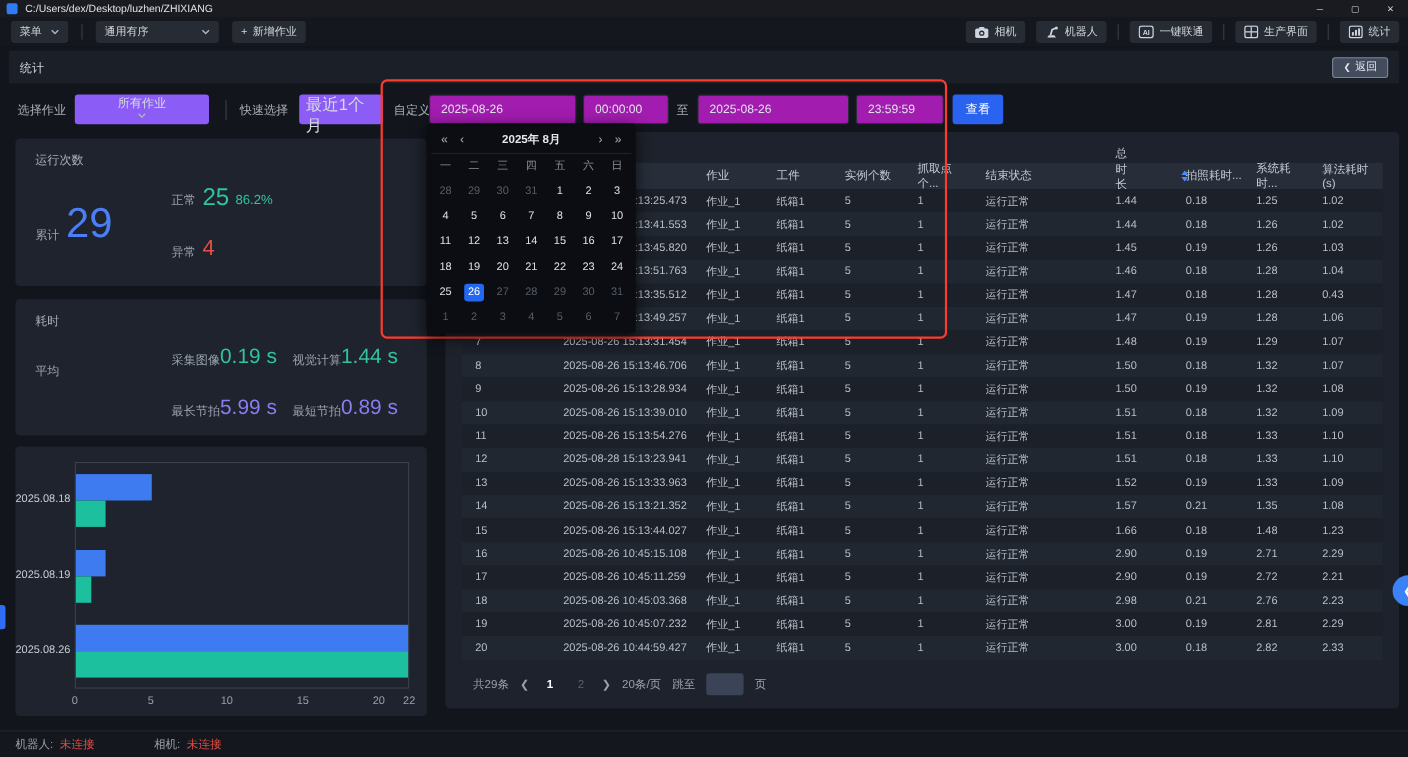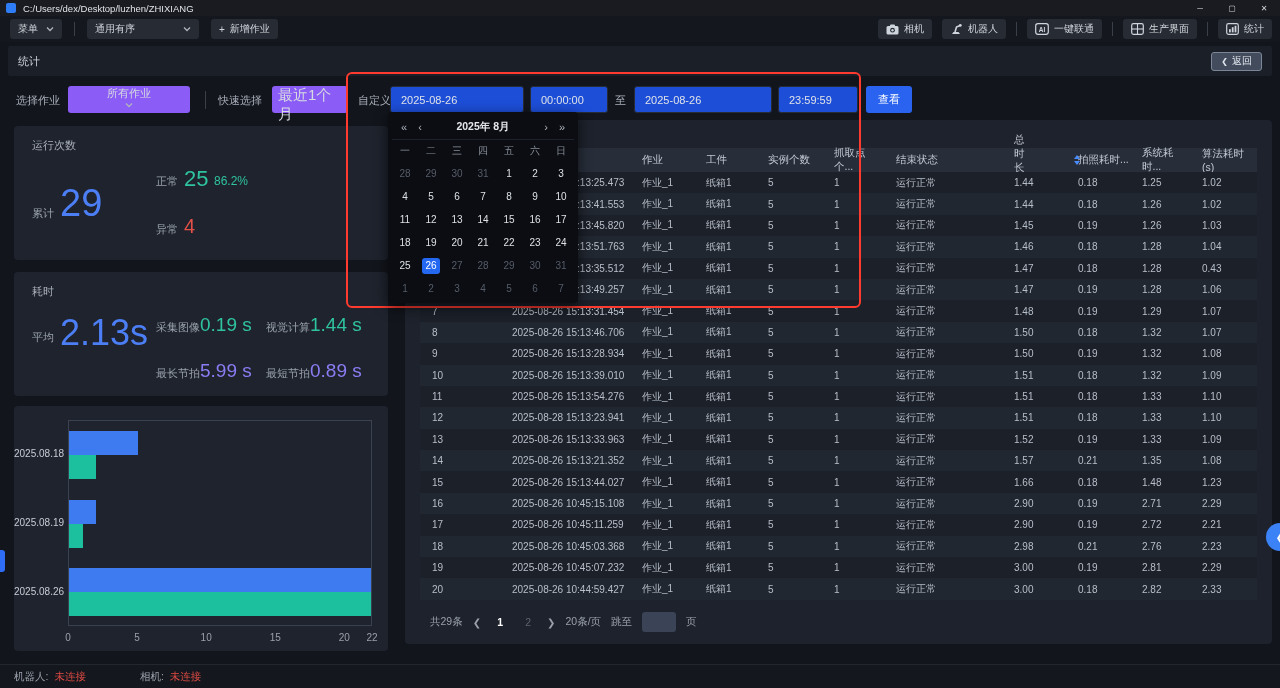--- a/index.html
+++ b/index.html
@@ -32,21 +32,21 @@
   .pagebar { position:absolute; left:8px; top:46px; width:1264px; height:30px; background:#1a1f28;
              border-radius:2px; display:flex; align-items:center; padding:0 10px; }
   .pagebar .ptitle { font-size:11px; color:#cfd3da; }
   .backbtn { margin-left:auto; background:#424c5c; border:1px solid #7b8799; border-radius:3px;
              height:19px; display:flex; align-items:center; gap:4px; padding:0 9px; font-size:10px; color:#e2e7ef; }
 
   
   .flabel { font-size:11px; color:#aab0ba; }
   .dropdown { background:#8b5cf6; border-radius:3px; height:27px; display:flex; align-items:center;
               padding:0 8px; font-size:11px; color:#d6dae1; justify-content:flex-start;flex-direction:column; }
-  .tinput { background:#1d4ed8; border:1px solid #262c36; border-radius:3px; height:27px; color:#dfe3e8;
+  .tinput { background:#a21caf; border:1px solid #262c36; border-radius:3px; height:27px; color:#dfe3e8;
             font-size:11px; font-family:"Liberation Sans",sans-serif; padding:0 10px; outline:none; }
   .viewbtn { background:#2a63f0; border:none; border-radius:3px; color:#fff; font-size:11px;
              height:27px; width:46px; font-family:"Liberation Sans",sans-serif; }
 
   
   .redbox { position:absolute; left:346px; top:72px; width:515px; height:236px;
             border:2px solid #ff3b2f; border-radius:6px; z-index:8; pointer-events:none; }
 
   
   .calendar { position:absolute; left:388px; top:112px; width:190px; height:191px; background:#0b0d12;
@@ -237,21 +237,20 @@
   <span class="abs lbl" style="left:142px;top:48px">正常</span>
   <span class="abs teal" style="left:170px;top:40px;font-size:22px">25</span>
   <span class="abs teal" style="left:200px;top:48px;font-size:12px">86.2%</span>
   <span class="abs lbl" style="left:142px;top:96px">异常</span>
   <span class="abs redv" style="left:170px;top:89px;font-size:20px">4</span>
 </div>
 
 <div class="panel" style="left:14px;top:272px;width:374px;height:124px">
   <span class="ptitle2">耗时</span>
   <span class="abs lbl" style="left:18px;top:58px">平均</span>
-  <span class="abs big-blue" style="left:46px;top:40px;font-size:36px">2.13s</span>
   <span class="abs lbl nw" style="left:142px;top:48px">采集图像</span>
   <span class="abs teal nw" style="left:186px;top:42px;font-size:19px">0.19 s</span>
   <span class="abs lbl nw" style="left:252px;top:48px">视觉计算</span>
   <span class="abs teal nw" style="left:296px;top:42px;font-size:19px">1.44 s</span>
   <span class="abs lbl nw" style="left:142px;top:94px">最长节拍</span>
   <span class="abs purple nw" style="left:186px;top:88px;font-size:19px">5.99 s</span>
   <span class="abs lbl nw" style="left:252px;top:94px">最短节拍</span>
   <span class="abs purple nw" style="left:296px;top:88px;font-size:19px">0.89 s</span>
 </div>
 

